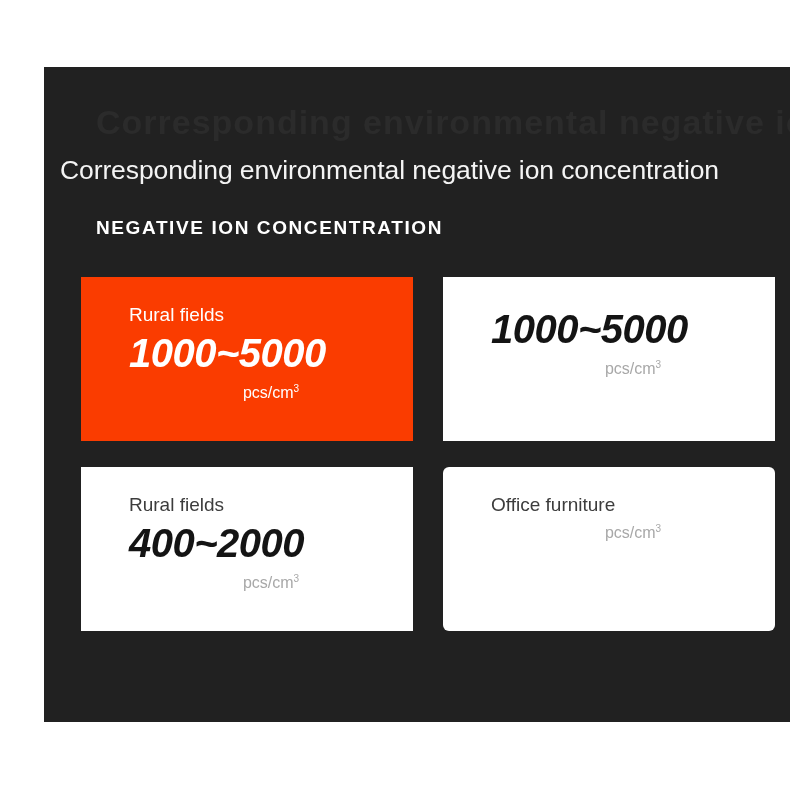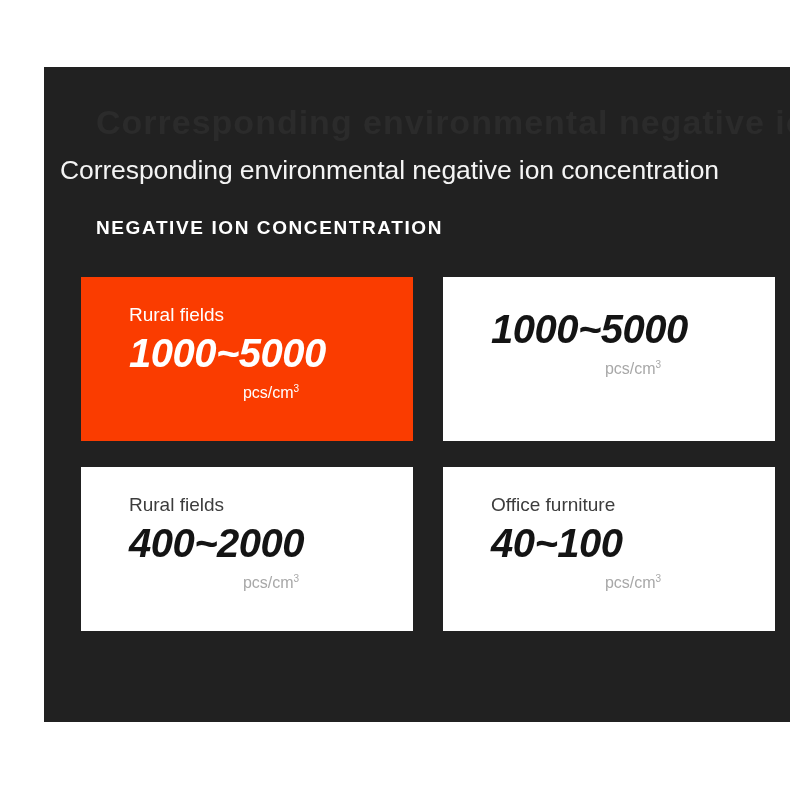--- a/index.html
+++ b/index.html
@@ -96,21 +96,21 @@
   .card {
     position: absolute;
     width: 332px;
     height: 164px;
     box-sizing: border-box;
     padding: 26px 0 0 48px;
   }
   .card.c0 { left: 0px;   top: 0px;   background: #fa3c00; }
   .card.c1 { left: 362px; top: 0px;   background: #ffffff; }
   .card.c2 { left: 0px;   top: 190px; background: #ffffff; }
-  .card.c3 { left: 362px; top: 190px; background: #ffffff; }
+  .card.c3 { left: 362px; top: 190px; background: #ffffff; border-radius: 6px; }
 
   .card-label {
     font-size: 19px;
     line-height: 24px;
     font-weight: normal;
     white-space: nowrap;
   }
   .card-value {
     font-size: 40px;
     line-height: 48px;
@@ -178,19 +178,18 @@
       </div>
 
       <div class="card c2">
         <div class="card-label">Rural fields</div>
         <div class="card-value">400~2000</div>
         <div class="card-unit"><span>pcs/cm</span><sup>3</sup></div>
       </div>
 
       <div class="card c3">
         <div class="card-label">Office furniture</div>
-        <div class="card-value">40~100</div>
         <div class="card-unit"><span>pcs/cm</span><sup>3</sup></div>
       </div>
 
     </div>
   </div>
 </div>
 
 </body></html>

